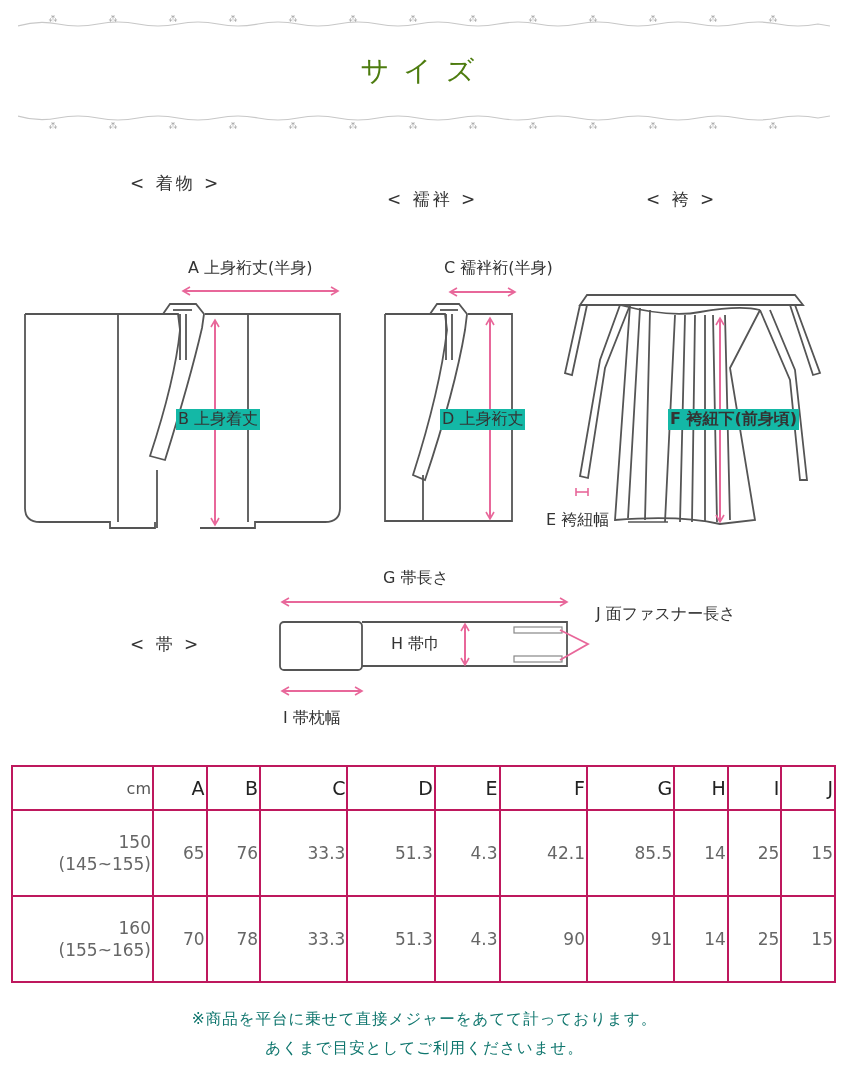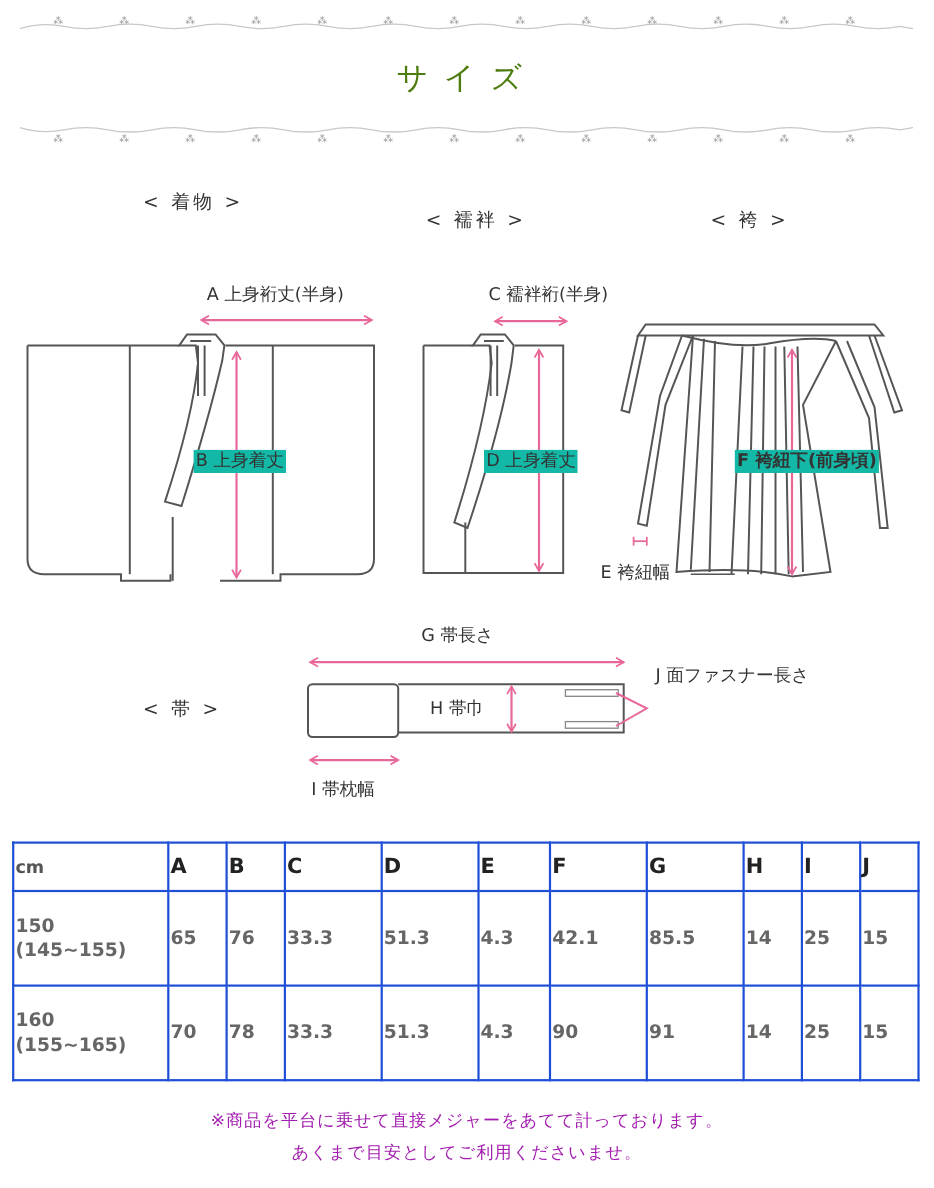--- a/index.html
+++ b/index.html
@@ -8,27 +8,27 @@
   .ornament { position: absolute; left: 18px; width: 812px; height: 20px; }
   .title { position: absolute; left: 0; width: 849px; top: 52px; text-align: center;
            font-family: "DejaVu Serif", "Liberation Serif", serif; font-size: 28px;
            letter-spacing: 14px; color: #4d7c0f; }
   .sec-label { position: absolute; font-size: 17px; color: #333; letter-spacing: 3px; white-space: nowrap; }
   .dlabel { position: absolute; font-size: 16px; color: #333; white-space: nowrap; background: #14b8a6; padding: 0 2px; }
   .dlabel.nobg { background: transparent; }
   svg.diagram { position: absolute; left: 0; top: 0; }
   table.sizes { position: absolute; left: 11px; top: 765px; width: 825px; border-collapse: collapse;
                 font-family: "DejaVu Sans", sans-serif; }
-  table.sizes td, table.sizes th { border: 2px solid #1d4ed8; text-align: left; font-weight: bold; }
+  table.sizes td, table.sizes th { border: 2px solid #be185d; text-align: right; font-weight: normal; }
   table.sizes th { height: 40px; font-size: 19px; color: #222; }
   table.sizes th.unit { font-size: 16px; color: #555; }
   table.sizes td { height: 82px; font-size: 17px; color: #666; }
   table.sizes td.rowhead { line-height: 22px; }
   .note { position: absolute; left: 0; width: 849px; text-align: center; font-size: 15.5px;
-          color: #a21caf; letter-spacing: 1px; line-height: 29px; }
+          color: #0f766e; letter-spacing: 1px; line-height: 29px; }
 </style>
 </head>
 <body>
 
 <svg class="ornament" style="top:12px" viewBox="0 0 812 20" preserveAspectRatio="none">
   <g fill="none" stroke="#c8c8c8" stroke-width="1.2">
     <path d="M0 14 Q20 8 40 12 T80 12 T120 12 T160 12 T200 12 T240 12 T280 12 T320 12 T360 12 T400 12 T440 12 T480 12 T520 12 T560 12 T600 12 T640 12 T680 12 T720 12 T760 12 T800 12 L812 14"></path>
   </g>
   <g fill="#999" font-size="9" text-anchor="middle">
     <text x="35" y="10">⁂</text>
@@ -135,21 +135,21 @@
   </g>
   <line x1="282" y1="602" x2="567" y2="602" stroke="#e8679a" stroke-width="2" marker-start="url(#ah)" marker-end="url(#ah)"></line>
   <line x1="465" y1="624" x2="465" y2="665" stroke="#e8679a" stroke-width="2" marker-start="url(#ah)" marker-end="url(#ah)"></line>
   <line x1="282" y1="691" x2="362" y2="691" stroke="#e8679a" stroke-width="2" marker-start="url(#ah)" marker-end="url(#ah)"></line>
   <path d="M560 630 L588 644 L560 660" fill="none" stroke="#e8679a" stroke-width="1.8"></path>
 </svg>
 
 <div class="dlabel nobg" style="left:186px; top:258px;">A 上身裄丈(半身)</div>
 <div class="dlabel" style="left:176px; top:409px;">B 上身着丈</div>
 <div class="dlabel nobg" style="left:442px; top:258px;">C 襦袢裄(半身)</div>
-<div class="dlabel" style="left:440px; top:409px;">D 上身着丈</div>
+<div class="dlabel" style="left:440px; top:409px;">D 上身裄丈</div>
 <div class="dlabel nobg" style="left:544px; top:510px;">E 袴紐幅</div>
 <div class="dlabel" style="left:668px; top:409px;font-weight:bold;">F 袴紐下(前身頃)</div>
 <div class="dlabel nobg" style="left:381px; top:568px;">G 帯長さ</div>
 <div class="dlabel nobg" style="left:389px; top:634px;">H 帯巾</div>
 <div class="dlabel nobg" style="left:281px; top:708px;">I 帯枕幅</div>
 <div class="dlabel nobg" style="left:594px; top:604px;text-align:center;">J 面ファスナー長さ</div>
 
 <table class="sizes">
   <tbody>
       <tr>

